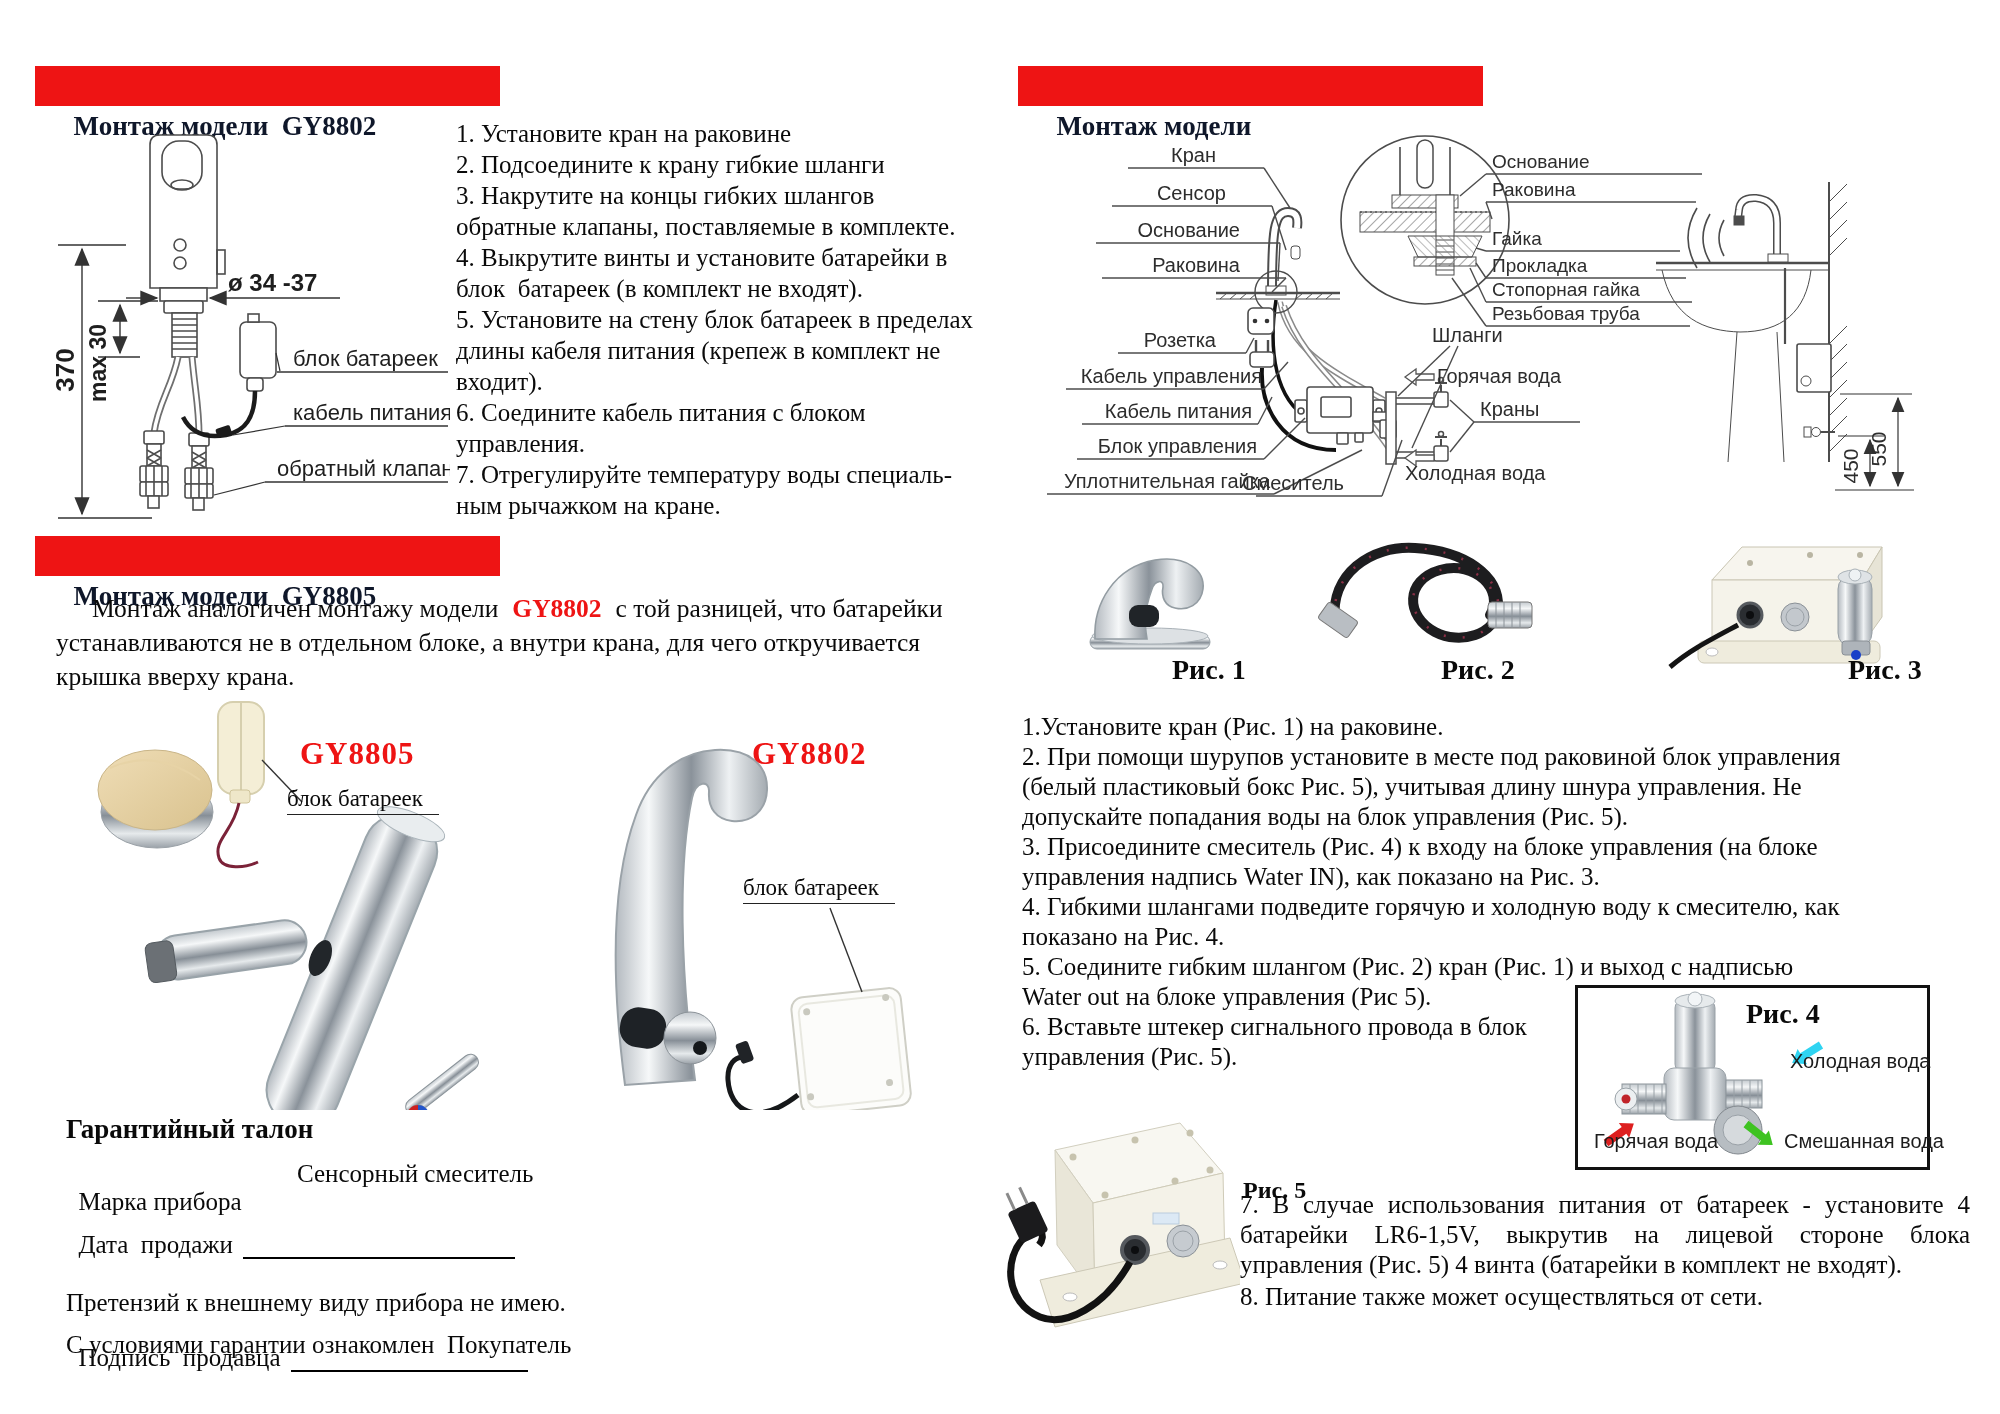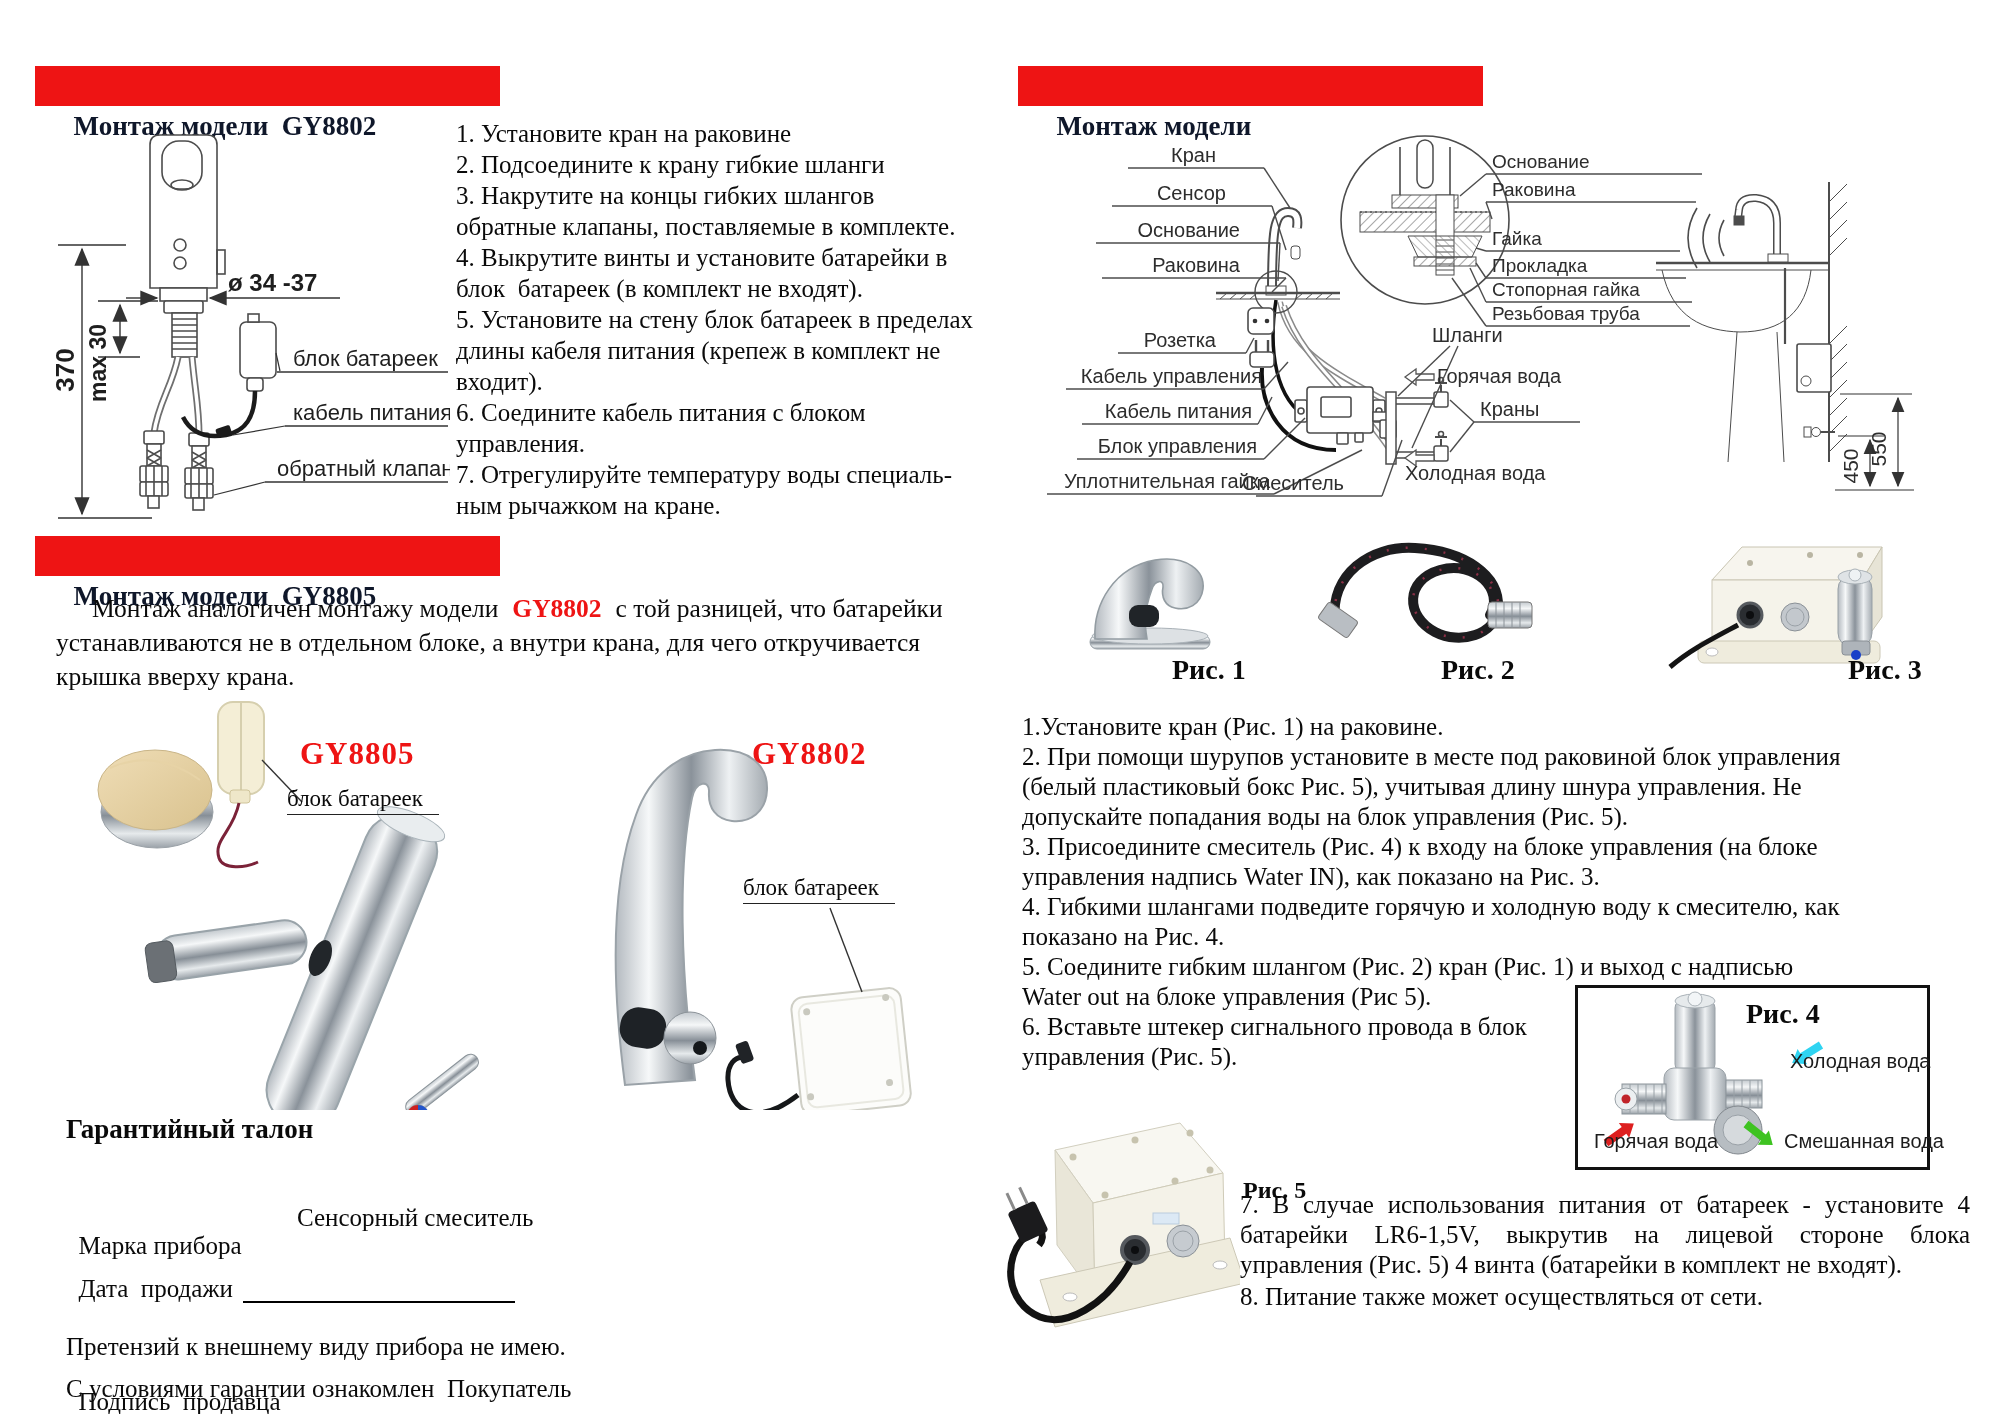--- a/index.html
+++ b/index.html
@@ -13,21 +13,21 @@
   .rsteps{position:absolute;font:25px/30px "Liberation Serif",serif;white-space:pre-wrap;}
   .para{position:absolute;left:56px;top:592px;width:938px;font:25.5px/34px "Liberation Serif",serif;
         text-indent:36px;margin:0;}
   .redtxt{color:var(--red,#ee1414);font-weight:bold;}
   .model-inline{margin:0 14px;}
   .photolbl{position:absolute;font:bold 31px "Liberation Serif",serif;color:var(--red,#ee1414);letter-spacing:1px;}
   .calloutlbl{position:absolute;font:23px "Liberation Serif",serif;}
   .calloutlbl span{border-bottom:1.6px solid #222;padding:0 16px 3px 0;}
   .figlab{position:absolute;font:bold 28px "Liberation Serif",serif;white-space:pre;text-align:right;}
   .wtitle{position:absolute;font:bold 27px "Liberation Serif",serif;}
-  .wrow{position:absolute;font:25px "Liberation Serif",serif;white-space:pre;margin-top:44px;}
+  .wrow{position:absolute;font:25px "Liberation Serif",serif;white-space:pre;}
   .uline{display:inline-block;border-bottom:2px solid #000;height:24px;vertical-align:bottom;}
   .fig4box{position:absolute;left:1575px;top:985px;width:355px;height:185px;
            border:3px solid #111;box-sizing:border-box;background:#fff;}
   .fig4lbl{position:absolute;font:20px "Liberation Sans",sans-serif;color:#1c1c1c;white-space:pre;}
   .just{text-align:justify;font-family:Liberation Serif, serif;}
   svg text{font-family:"Liberation Sans",sans-serif;}
   p{margin:0;}
 </style>
 </head>
 <body>

